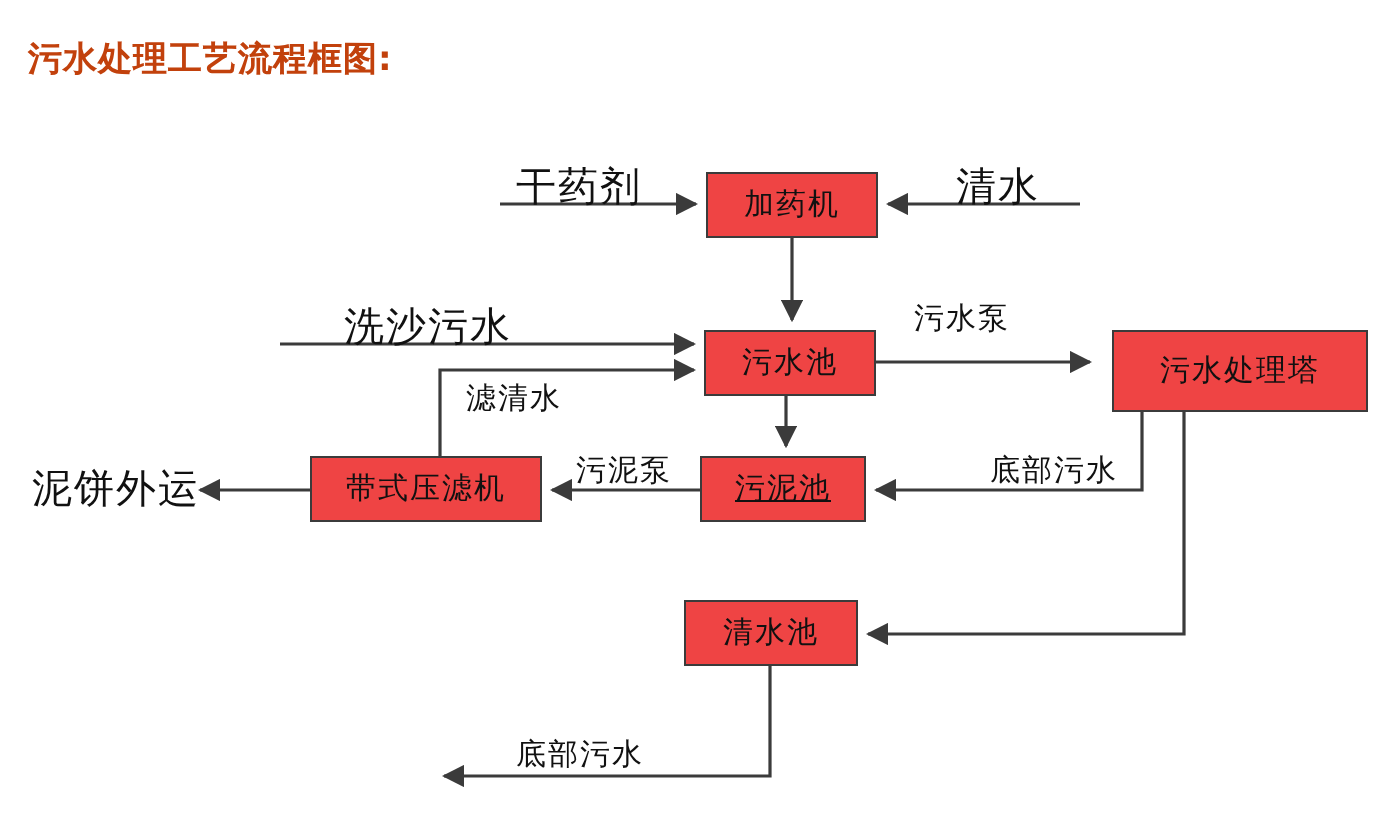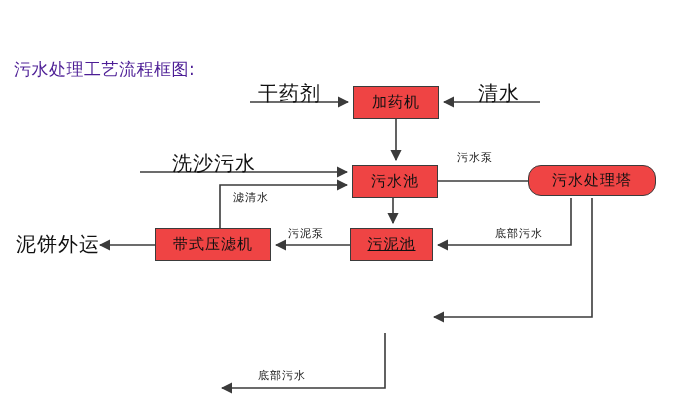--- a/index.html
+++ b/index.html
@@ -13,25 +13,24 @@
     height: 420px;
     background: #ffffff;
     overflow: hidden;
     font-family: "DejaVu Sans", "Liberation Sans", sans-serif;
   }
   #title {
     position: absolute;
     left: 14px;
     top: 18px;
     font-size: 17px;
-    font-weight: normal;
-    color: #4c1d95;
+    font-weight: bold;
+    color: #c2410c;
     letter-spacing: 0.5px;
     white-space: nowrap;
-    margin-top: 40px;
   }
   #flow-svg {
     position: absolute;
     left: 0;
     top: 0;
     width: 700px;
     height: 420px;
   }
   .node-box {
     position: absolute;
@@ -41,21 +40,21 @@
     color: #111111;
     font-size: 15px;
     display: flex;
     align-items: center;
     justify-content: center;
     white-space: nowrap;
     letter-spacing: 1px;
   }
   .edge-label {
     position: absolute;
-    font-size: 11px;
+    font-size: 15px;
     color: #111111;
     white-space: nowrap;
     letter-spacing: 1px;
   }
   .terminal-label {
     position: absolute;
     font-size: 20px;
     color: #111111;
     white-space: nowrap;
     letter-spacing: 1px;
@@ -103,32 +102,35 @@
   </svg>
 
   <div class="node-box" style="left:353px; top:86px; width:86px; height:33px;">
     <span>加药机</span>
   </div>
 
   <div class="node-box" style="left:352px; top:165px; width:86px; height:33px;">
     <span>污水池</span>
   </div>
 
-  <div class="node-box" style="left:528px; top:165px; width:128px; height:31px;border-radius:13px;">
+  <div class="node-box" style="left:556px; top:165px; width:128px; height:41px;">
     <span>污水处理塔</span>
   </div>
 
   <div class="node-box" style="left:155px; top:228px; width:116px; height:33px;">
     <span>带式压滤机</span>
   </div>
 
   <div class="node-box" style="left:350px; top:228px; width:83px; height:33px;text-decoration:underline;">
     <span>污泥池</span>
   </div>
 
+  <div class="node-box" style="left:342px; top:300px; width:87px; height:33px;">
+    <span>清水池</span>
+  </div>
 
   <div class="terminal-label" style="left:258px; top:80px;">干药剂</div>
   <div class="terminal-label" style="left:478px; top:80px;">清水</div>
   <div class="terminal-label" style="left:16px; top:231px;">泥饼外运</div>
   <div class="terminal-label" style="left:172px; top:150px;">洗沙污水</div>
 
   <div class="edge-label" style="left:233px; top:190px;">滤清水</div>
   <div class="edge-label" style="left:457px; top:150px;">污水泵</div>
   <div class="edge-label" style="left:288px; top:226px;">污泥泵</div>
   <div class="edge-label" style="left:467px; top:226px;margin-left:28px;">底部污水</div>

